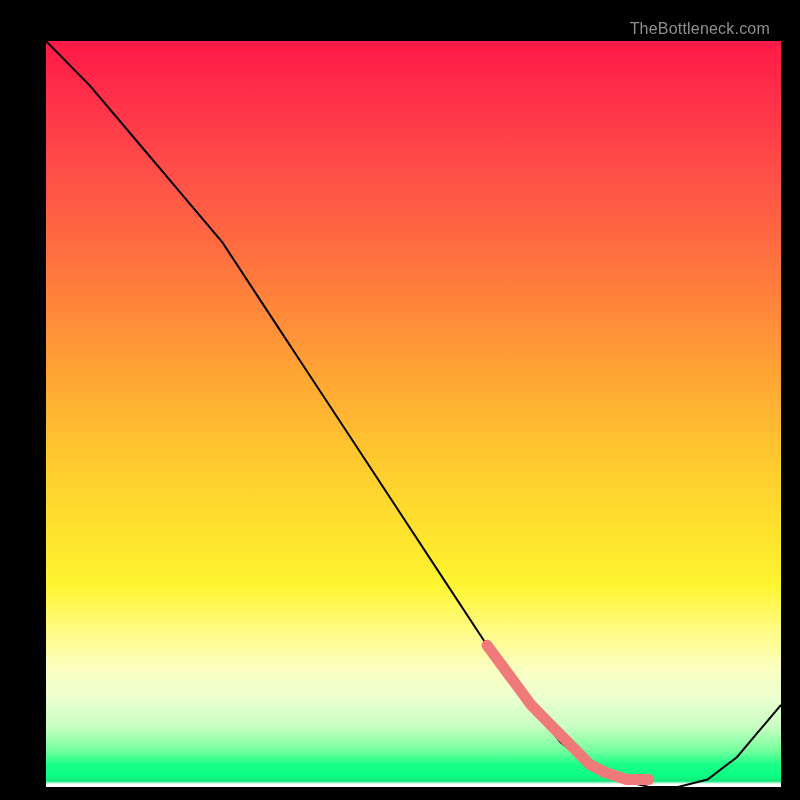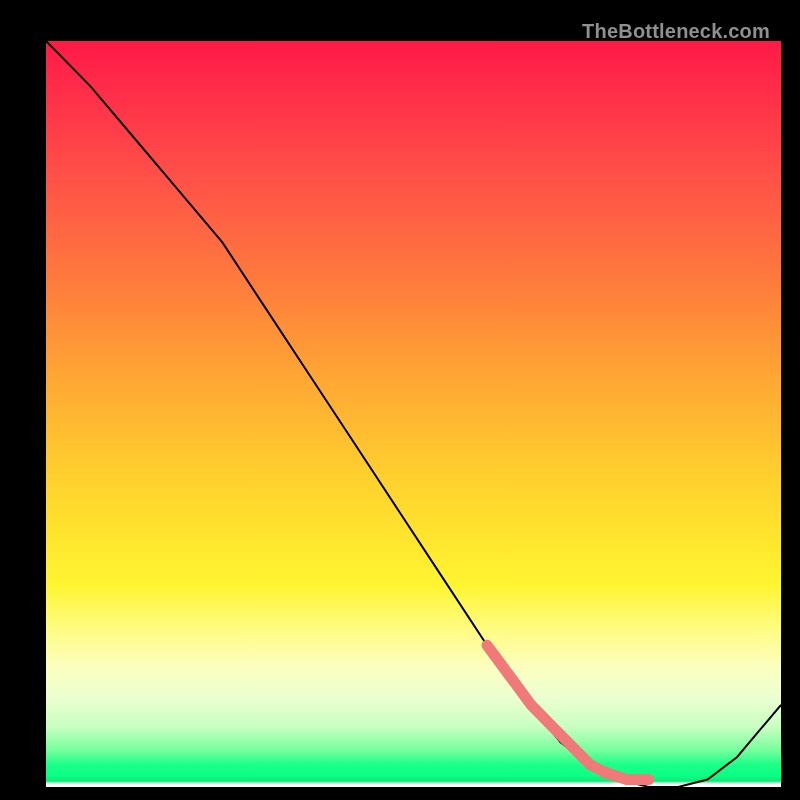--- a/index.html
+++ b/index.html
@@ -45,22 +45,22 @@
       #10e877 99.2%,
       #ffffff 99.6%,
       #ffffff 100%
     );
   }
   .watermark {
     position: absolute;
     right: 16px;
     top: 6px;
     color: #8f8f8f;
-    font-size: 20px;
-    font-weight: 700;
+    font-size: 16px;
+    font-weight: 400;
     letter-spacing: 0.2px;
   }
   svg.curve {
     position: absolute;
     left: 0;
     top: 0;
     width: 735px;
     height: 746px;
   }
 </style>

